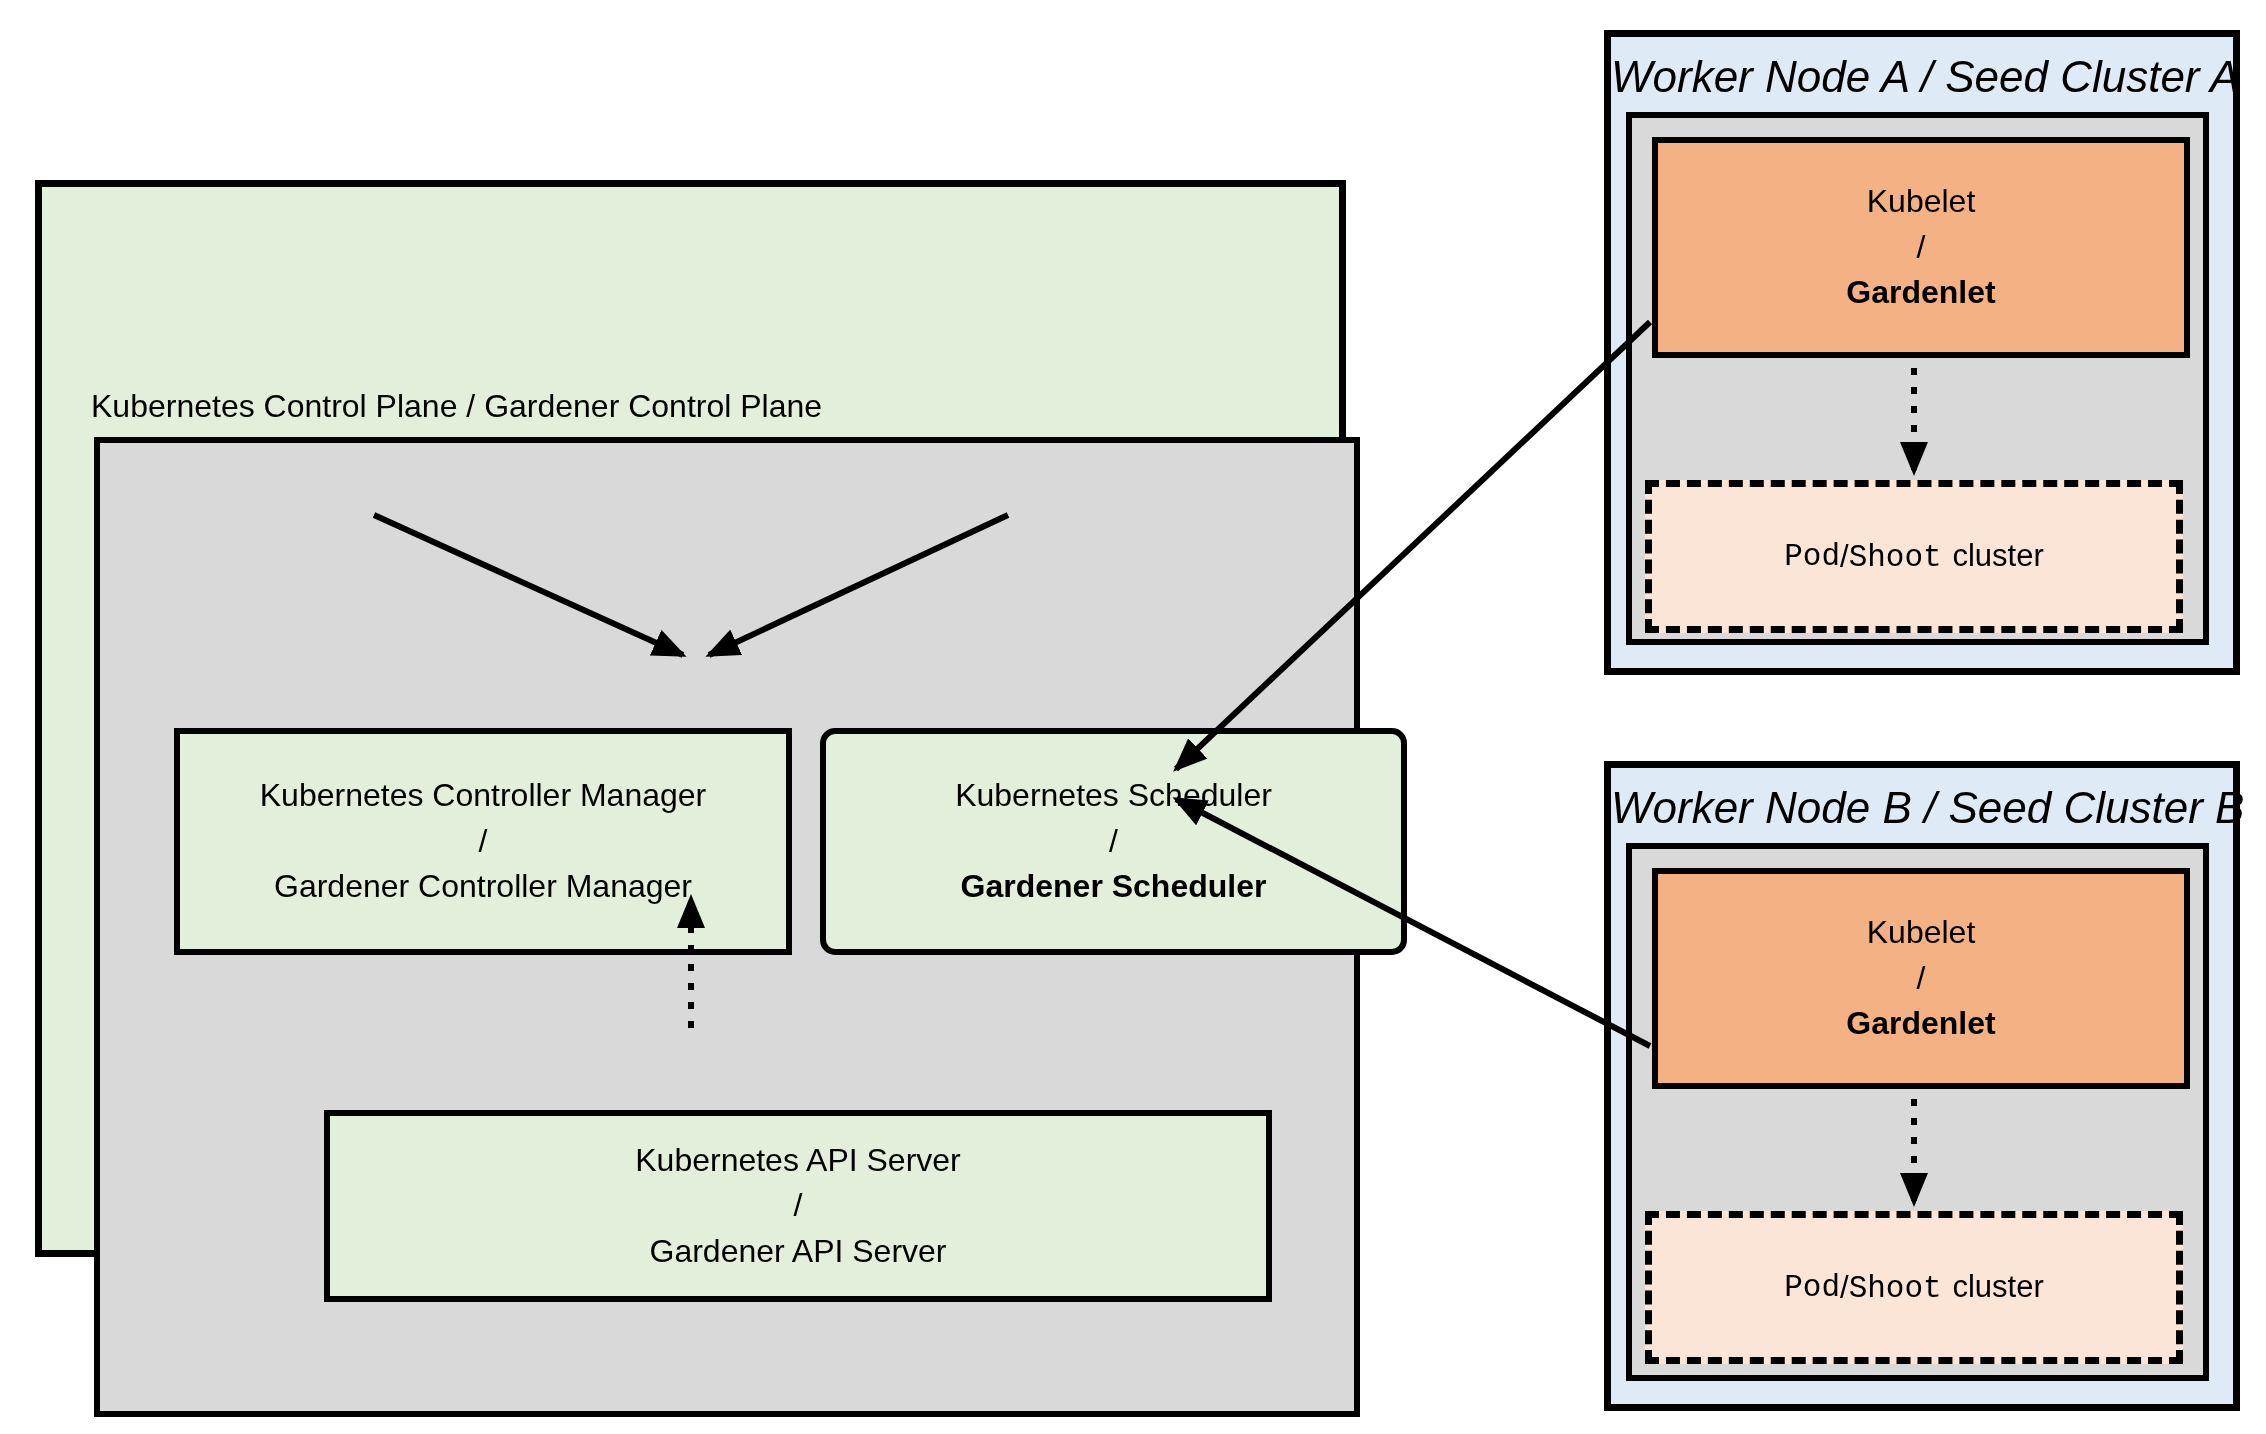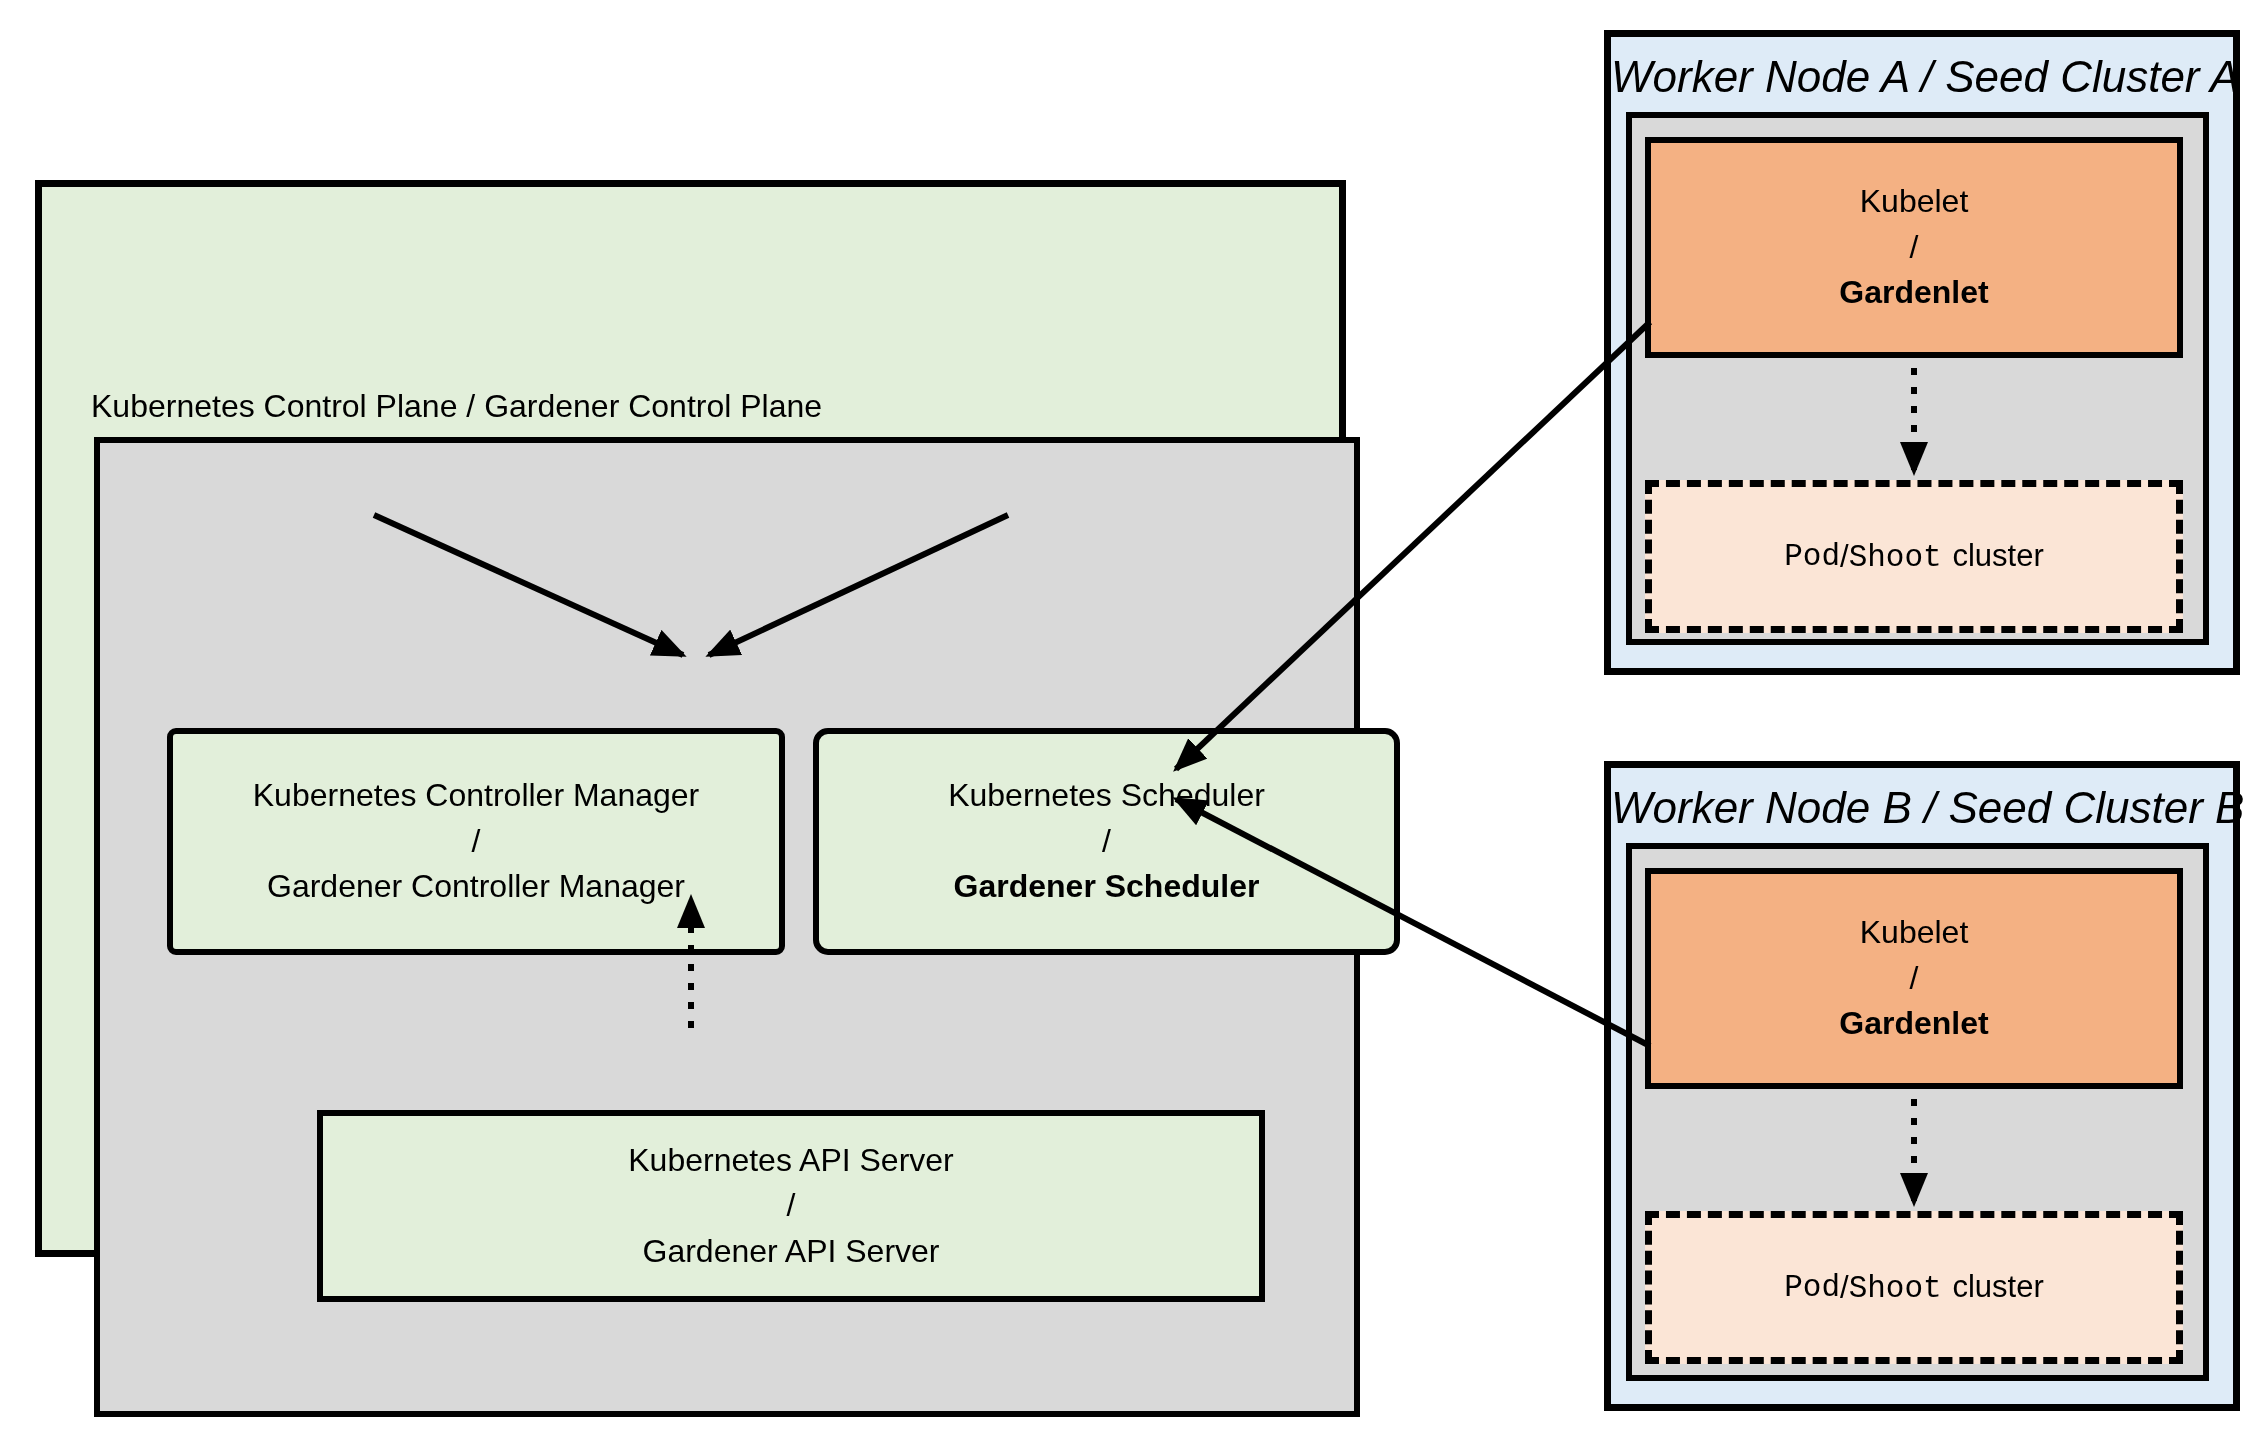--- a/index.html
+++ b/index.html
@@ -17,23 +17,23 @@
   
   .cp{left:35px; top:180px; width:1311px; height:1077px;
       background:var(--green); border:7px solid var(--line);}
   .cp-title{left:49px; top:190px; width:1280px; height:58px;
       font-size:32px; line-height:58px; white-space:nowrap;}
   .cp-inner{left:52px; top:250px; width:1266px; height:980px;
       background:var(--gray); border:6px solid var(--line);}
 
   .node{display:flex; flex-direction:column; justify-content:center;
         align-items:center; text-align:center; border:6px solid var(--line);
-        font-size:32px; line-height:1.42;}
+        font-size:32px; line-height:1.42;margin-left:7px;}
   .green-node{background:var(--green);}
-  .cm-box{left:67px; top:285px; width:618px; height:227px;border-radius:9px;}
+  .cm-box{left:67px; top:285px; width:618px; height:227px;}
   .sched-box{left:713px; top:285px; width:587px; height:227px;border-radius:15px;}
   .api-box{left:217px; top:667px; width:948px; height:192px;}
 
   
   .podbox{background:var(--peach); border:7px dashed var(--line);}
   .mono{font-family:"Liberation Mono","DejaVu Sans Mono",monospace;}
   .pod-line{white-space:nowrap;}
   .pod-line .sans-part{margin-left:0.35em;}
 
   

